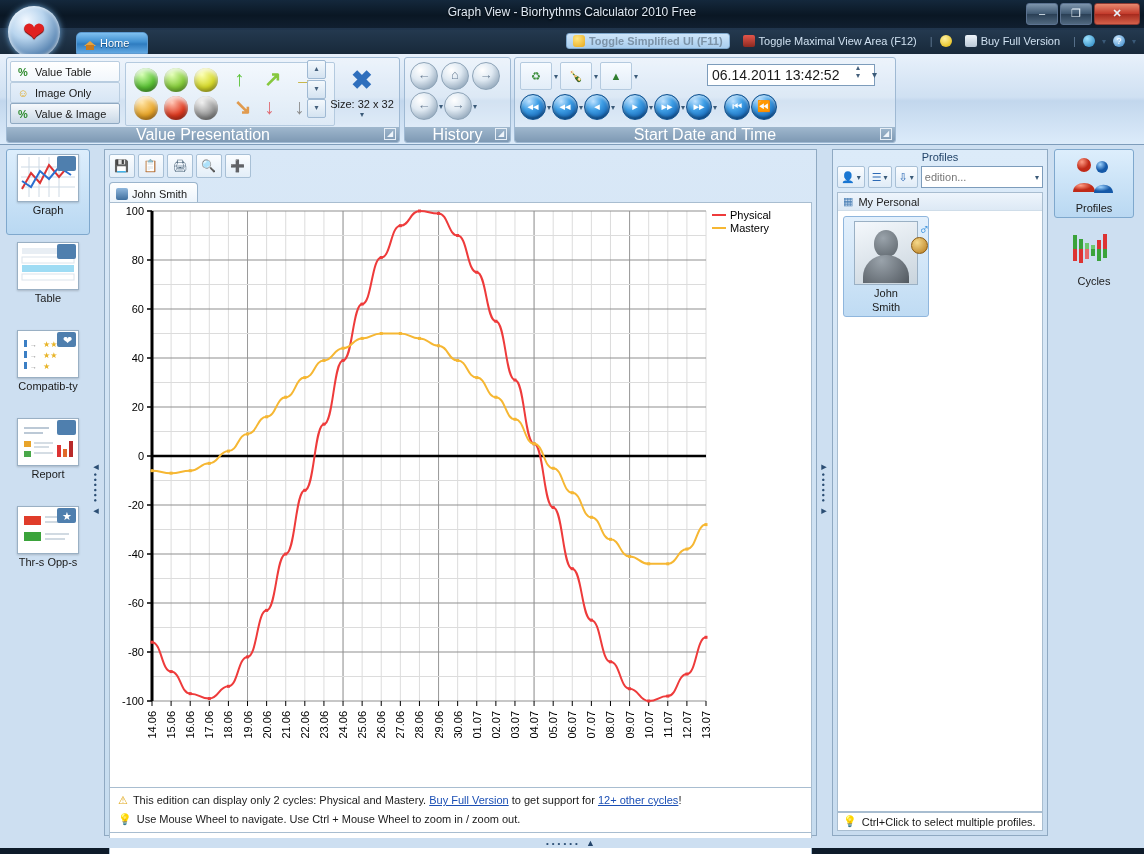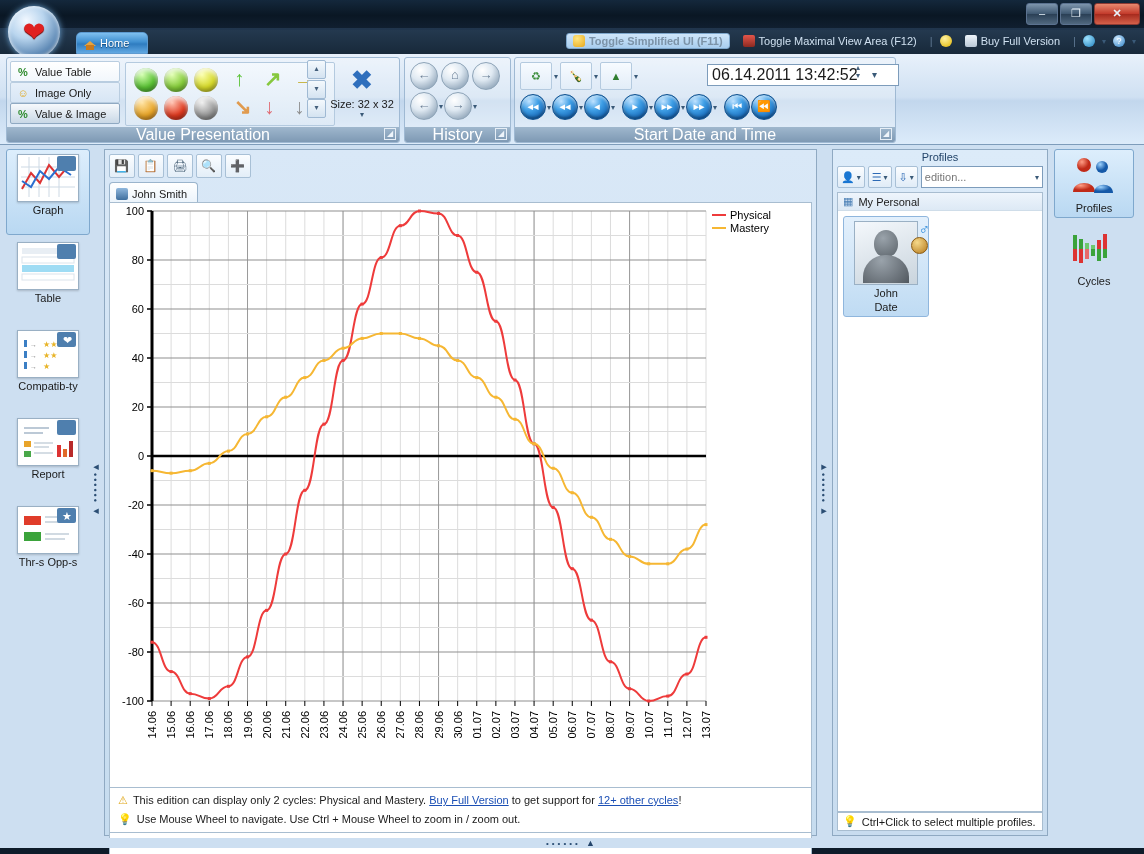--- a/index.html
+++ b/index.html
@@ -87,23 +87,23 @@
   .navbtn{width:26px;height:26px;border-radius:50%;
      background:radial-gradient(circle at 36% 28%,#ffffff 0%,#dfe9f2 40%,#9fb2c4 75%,#7d93a8 100%);
      border:1px solid #8ea4b8;color:#6c8096;font-size:13px;line-height:24px;text-align:center;}
   .bluebtn{width:24px;height:24px;border-radius:50%;
      background:radial-gradient(circle at 34% 26%,#bfe2ff 0%,#3f9fe6 38%,#1464b4 78%,#0c4a8c 100%);
      border:1px solid #0f508e;color:#fff;font-size:11px;line-height:22px;text-align:center;
      box-shadow:inset 0 -2px 3px rgba(0,0,0,.35), inset 0 2px 3px rgba(255,255,255,.55);}
   .caret{font-size:8px;color:#3a5a78;}
   .smbox{width:30px;height:26px;border:1px solid #b4cadf;border-radius:2px;
      background:linear-gradient(180deg,#f7fbff,#e2edf8);display:flex;align-items:center;justify-content:center;}
-  .dtfield{position:absolute;left:192px;top:6px;width:192px;height:22px;
+  .dtfield{position:absolute;left:192px;top:6px;width:168px;height:22px;
      border:1px solid #7d9cbb;background:#fff;box-sizing:border-box;
-     display:flex;align-items:center;padding:0 4px;font-size:16px;}
+     display:flex;align-items:center;padding:0 4px;font-size:14px;}
 
   
   .body{position:absolute;left:0;top:145px;width:1144px;height:695px;background:#cddff1;}
   .leftbar{position:absolute;left:6px;top:4px;width:88px;height:530px;}
   .navitem{width:84px;margin-bottom:2px;text-align:center;padding:4px 0 18px;border-radius:3px;
      border:1px solid transparent;box-sizing:border-box;}
   .navitem.sel{border-color:#7fa8cd;background:linear-gradient(180deg,#ddeefc,#b9d8f2);}
   .navlabel{font-size:11px;margin-top:2px;}
   .thumb{width:60px;height:46px;margin:0 auto;border:1px solid #9ab0c4;background:#fff;position:relative;
      box-shadow:0 1px 2px rgba(0,0,0,.18);}
@@ -163,20 +163,21 @@
   .hsplit.top{top:145px;}
   .hsplit.bot{top:838px;background:#cddff1;}
   .arrowsm{font-size:9px;color:#24456a;}
 </style>
 </head>
 <body>
 
 <div class="app">
 
   <div class="titlebar">
+    <div class="title-text">Graph View  - Biorhythms Calculator 2010 Free</div>
     <div class="winbtns">
       <div class="wb">–</div>
       <div class="wb">❐</div>
       <div class="wb close">✕</div>
     </div>
   </div>
 
   <div class="tabstrip"></div>
   <div class="orb">
     <span class="heart">❤</span>
@@ -715,21 +716,21 @@
           <span>My Personal</span>
         </div>
         <div class="card">
           <div class="avatar">
             <div class="av-head"></div>
             <div class="av-body"></div>
           </div>
           <div class="badge-m">♂</div>
           <div class="badge-c"></div>
           <div class="cardname">John</div>
-          <div class="cardname">Date</div>
+          <div class="cardname">Smith</div>
         </div>
       </div>
 
       <div class="profhint">
         <span style="color:#e8c21c;">💡</span>
         <span>Ctrl+Click to select multiple profiles.</span>
       </div>
     </div>
 
     <div class="rightbar">

